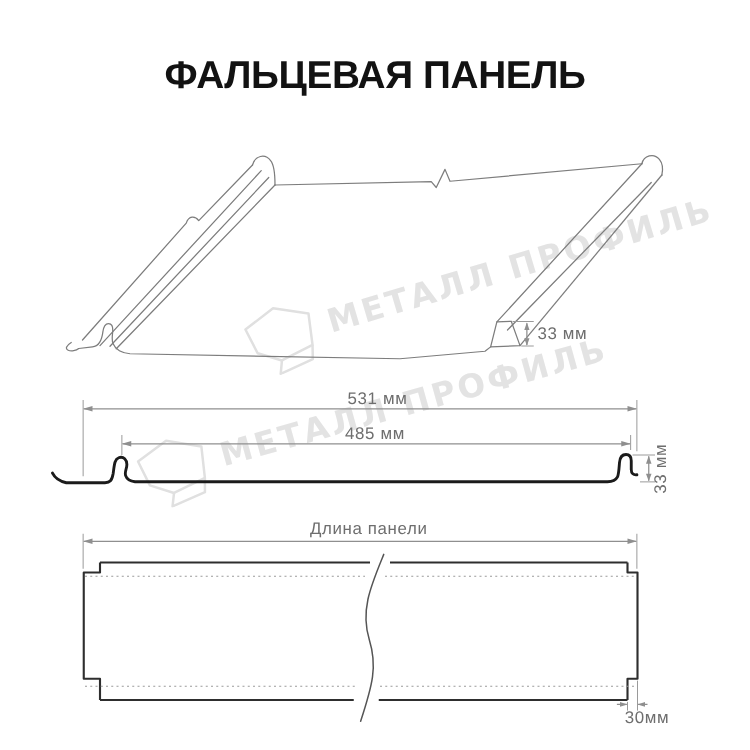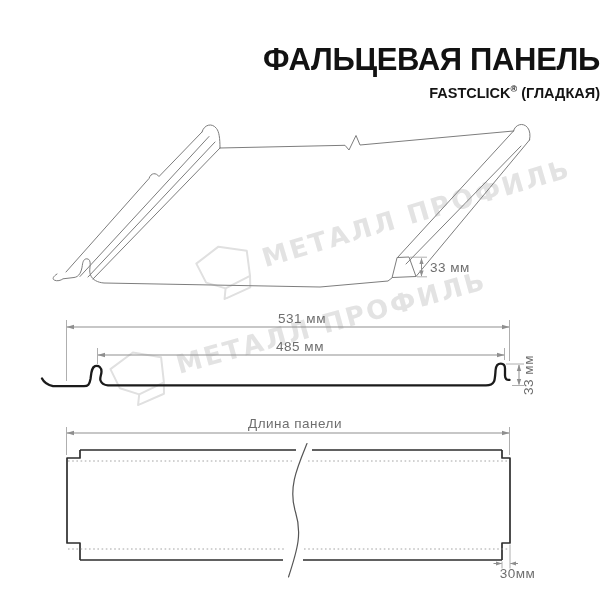--- a/index.html
+++ b/index.html
@@ -1,21 +1,21 @@
 <!DOCTYPE html>
 <html><head>
 <meta charset="utf-8">
 <style>
   html,body{margin:0;padding:0;}
   body{
     width:600px;height:600px;position:relative;overflow:hidden;
     background:#ffffff;font-family:"Liberation Sans",sans-serif;
   }
   
-  .header{position:absolute;top:44px;left:0;width:600px;text-align:right;z-index:3;}
+  .header{position:absolute;top:44px;left:0;width:600px;text-align:center;z-index:3;}
   .title{
     font-weight:800;font-size:31px;line-height:1.05;color:#121212;
     letter-spacing:-0.3px;font-family:"Liberation Sans",sans-serif;
   }
   .subtitle{
     margin-top:7px;font-weight:700;font-size:14.5px;color:#141414;
     font-family:"Liberation Sans",sans-serif;
   }
   .subtitle sup{font-size:9px;vertical-align:super;}
   
@@ -43,21 +43,20 @@
     font-family:"Liberation Sans",sans-serif;font-size:13.5px;fill:#6e6e6e;
     letter-spacing:0.5px;
   }
   .wmlogo{stroke:#e0e0e0;stroke-width:2;fill:none;stroke-linejoin:round;}
 </style>
 </head>
 <body>
 
 <div class="header">
   <div class="title">ФАЛЬЦЕВАЯ ПАНЕЛЬ</div>
-  <div class="subtitle"><span>FASTCLICK</span><sup>®</sup><span> (ГЛАДКАЯ)</span></div>
 </div>
 
 <div class="wm wm1">
   <svg width="60" height="58" viewBox="0 0 60 58">
     <path class="wmlogo" d="M9,36 L5,15 L31,5 L57,17 L53,42 L26,47 Z"></path>
     <path class="wmlogo" d="M26,47 L22,57 L50,53 L53,42"></path>
   </svg>
   <span class="wm-text">МЕТАЛЛ ПРОФИЛЬ</span>
 </div>
 <div class="wm wm2">

